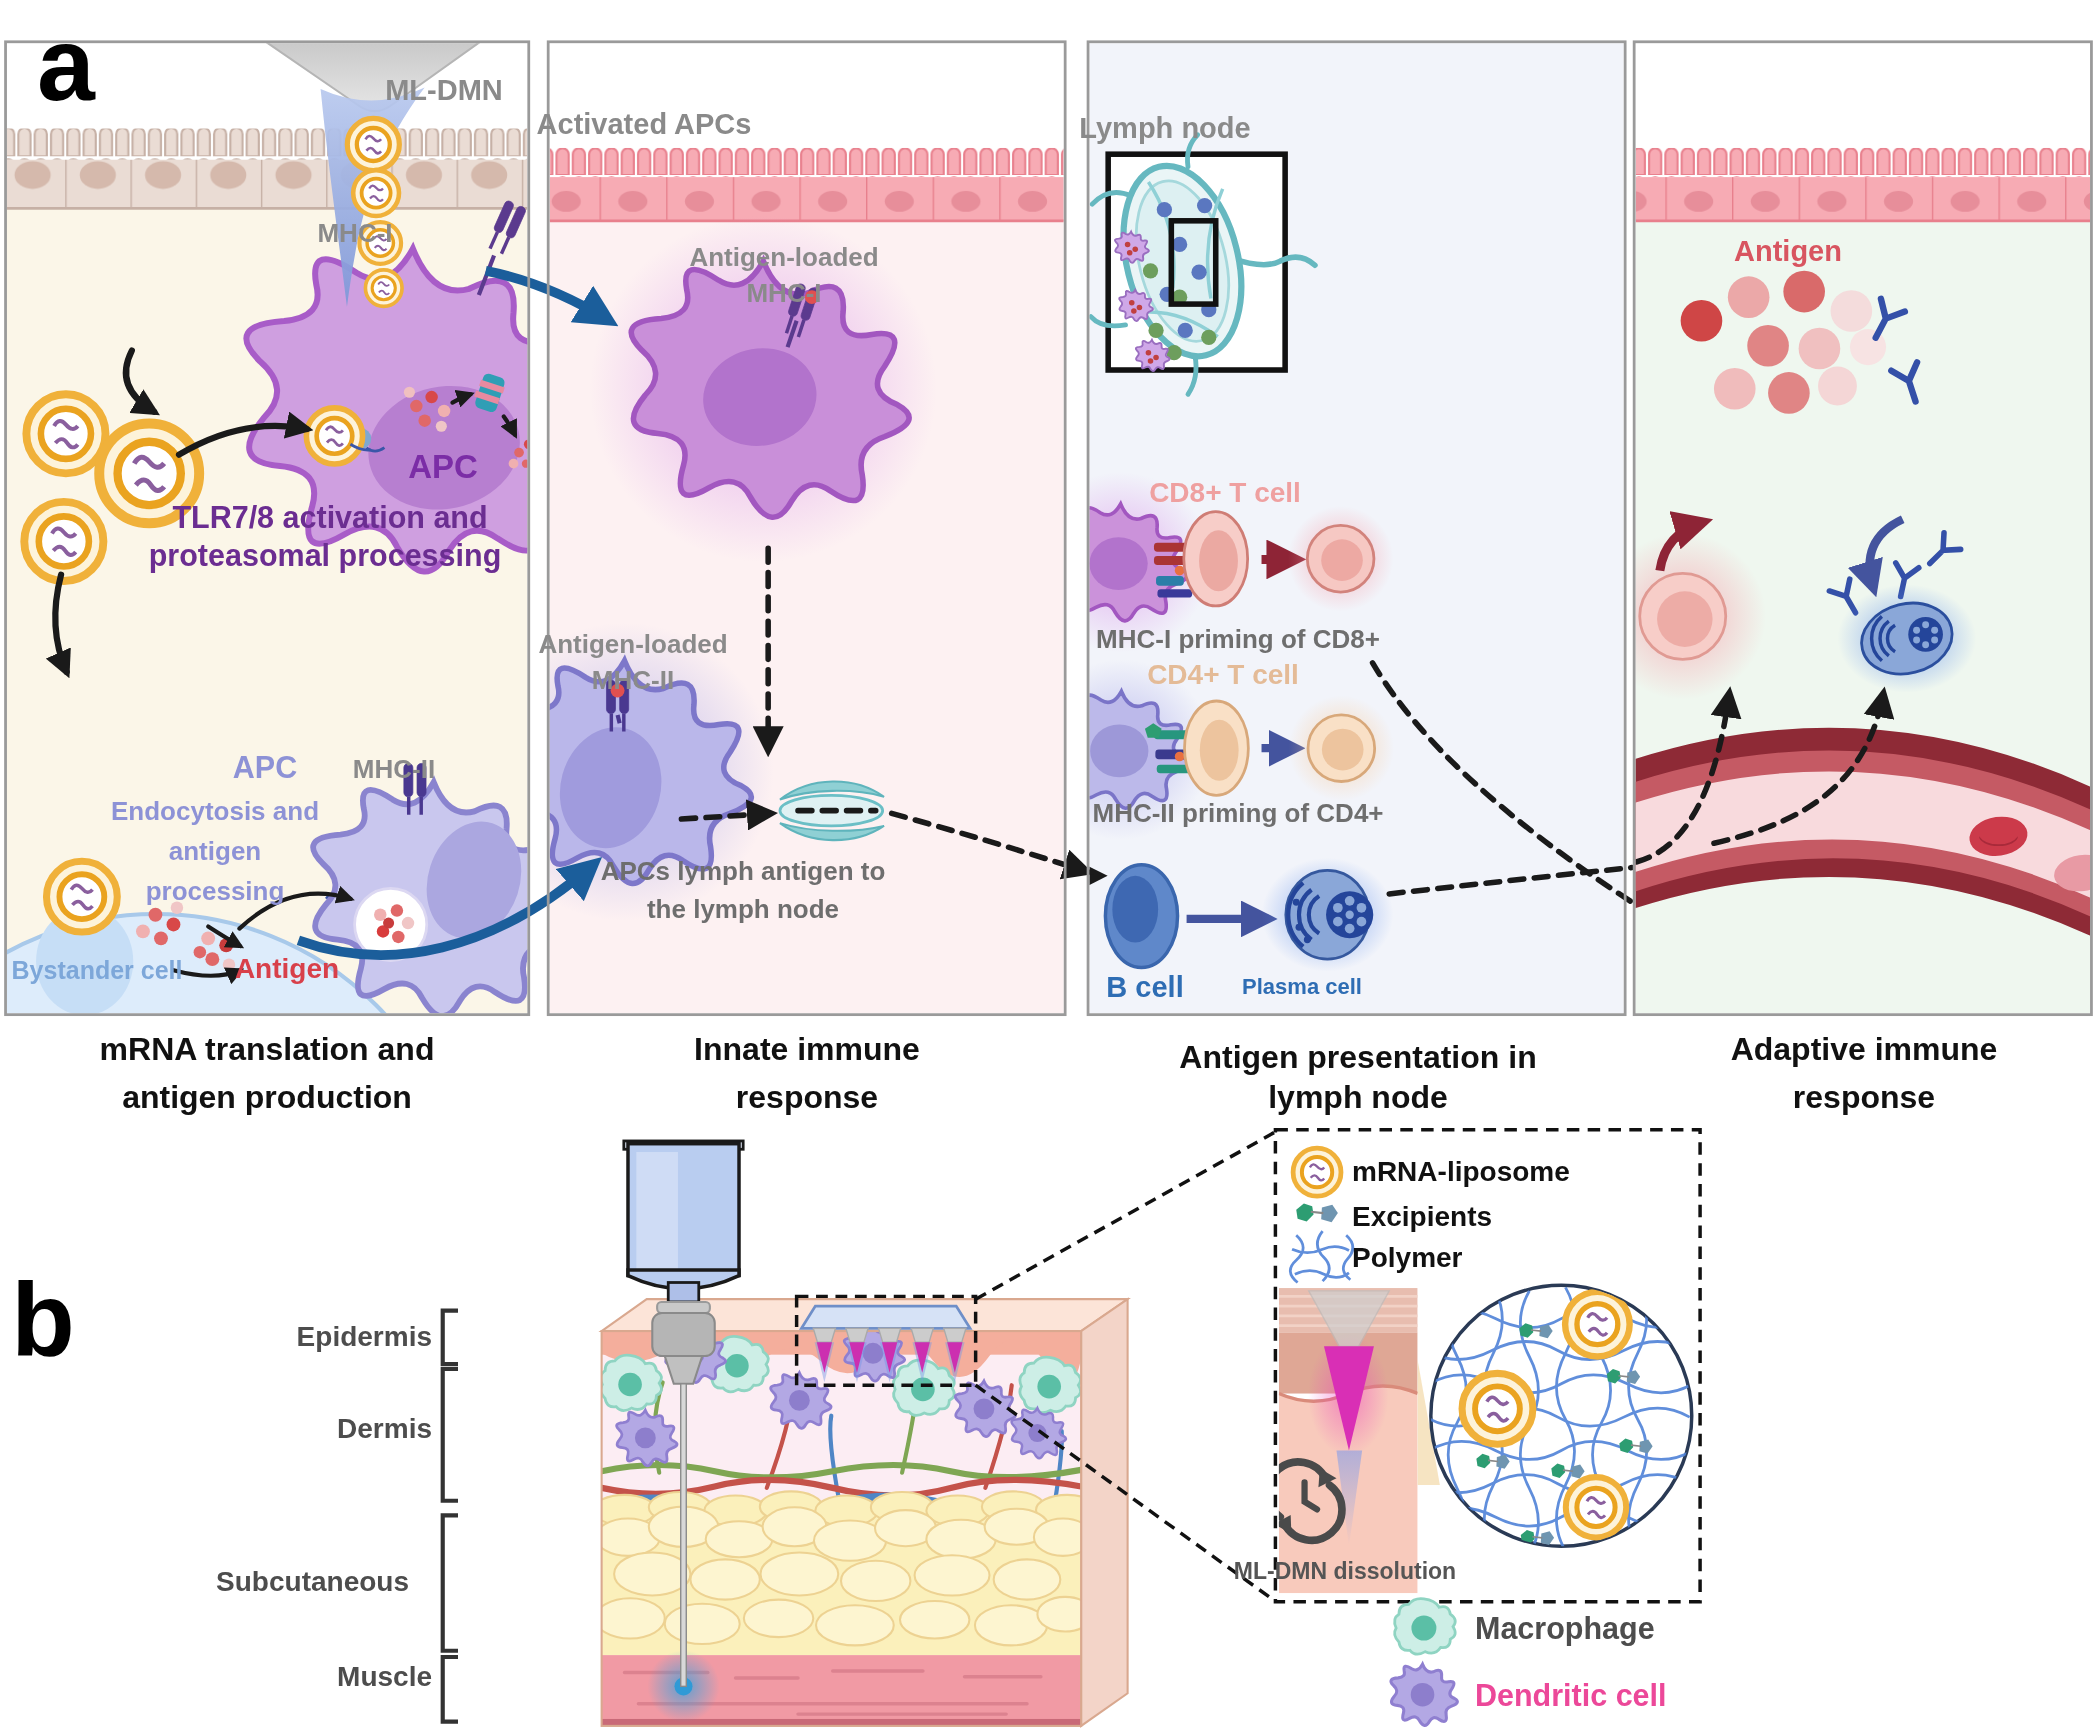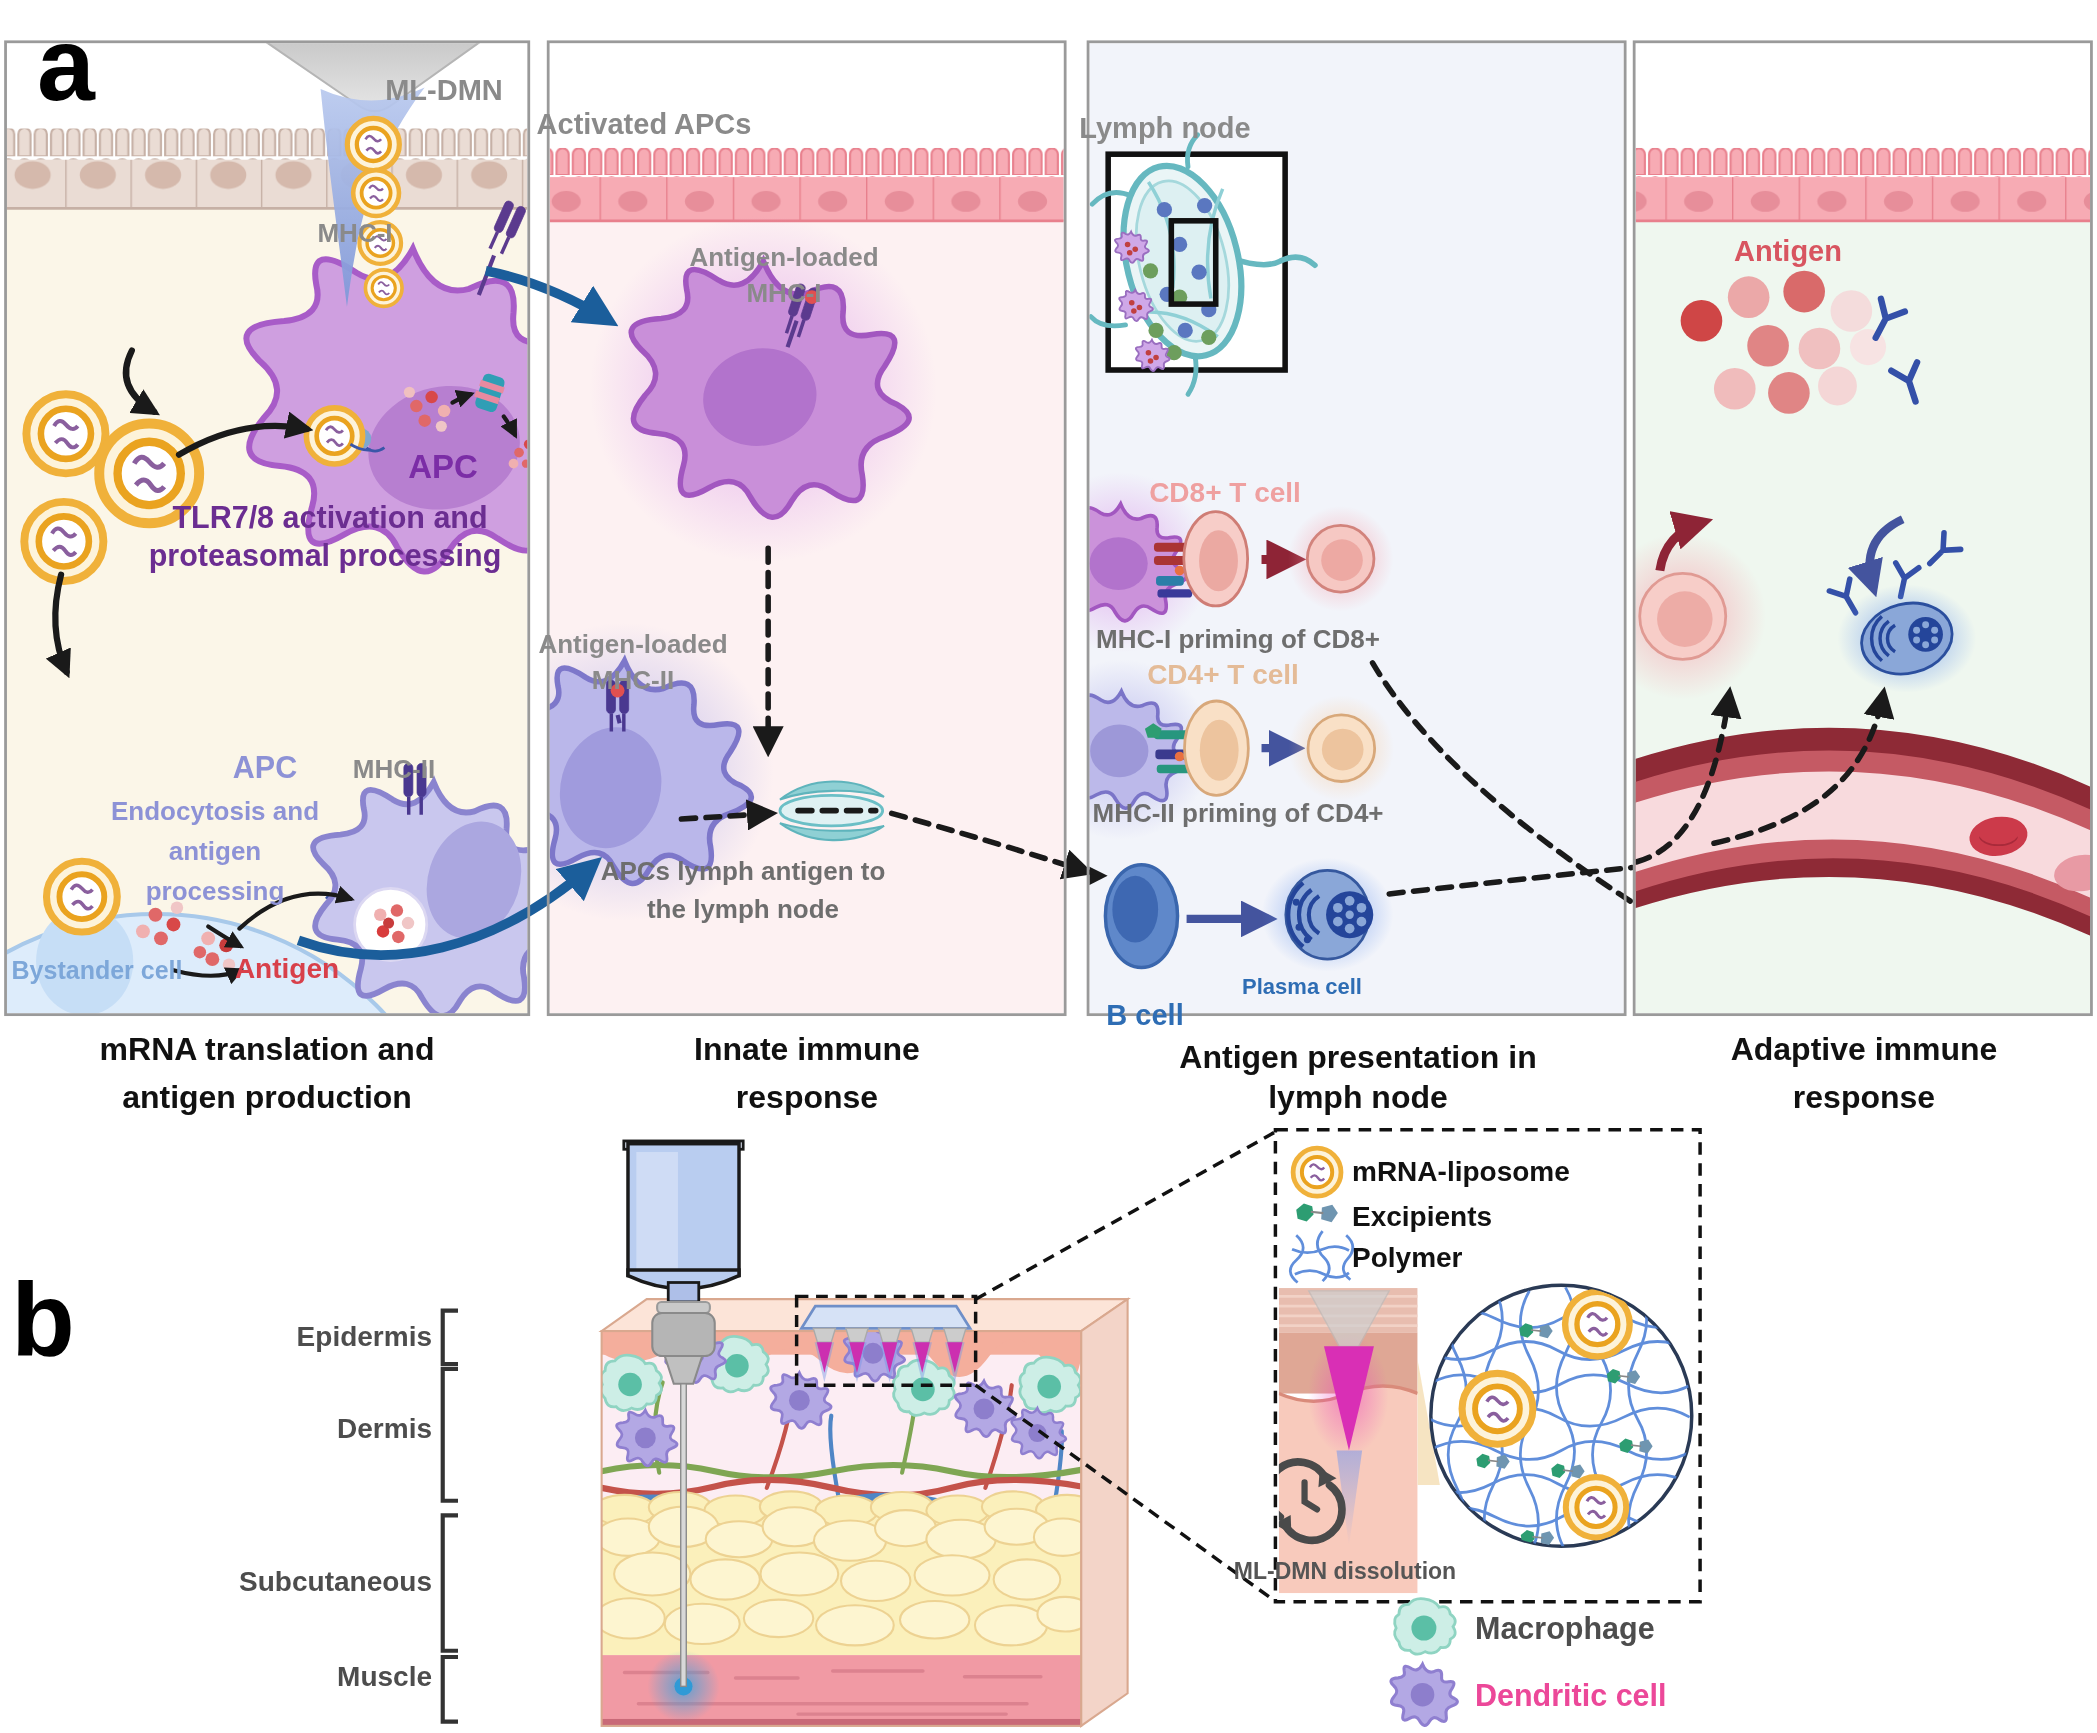--- a/index.html
+++ b/index.html
@@ -689,37 +689,37 @@
 <div class="t" style="left:633px;top:644px;font-size:26px;color:#8a8a8a;">Antigen-loaded</div>
 <div class="t" style="left:633px;top:680px;font-size:26px;color:#8a8a8a;">MHC-II</div>
 <div class="t" style="left:743px;top:871px;font-size:26px;color:#6e6e6e;">APCs lymph antigen to</div>
 <div class="t" style="left:743px;top:909px;font-size:26px;color:#6e6e6e;">the lymph node</div>
 
 <div class="t" style="left:1165px;top:128px;font-size:29px;color:#8a8a8a;">Lymph node</div>
 <div class="t" style="left:1225px;top:493px;font-size:28px;color:#efa0a0;">CD8+ T cell</div>
 <div class="t" style="left:1238px;top:639px;font-size:26px;color:#6e6e6e;">MHC-I priming of CD8+</div>
 <div class="t" style="left:1223px;top:675px;font-size:28px;color:#e4bb97;">CD4+ T cell</div>
 <div class="t" style="left:1238px;top:813px;font-size:26px;color:#6e6e6e;">MHC-II priming of CD4+</div>
-<div class="t" style="left:1145px;top:987px;font-size:29px;color:#2e6db4;margin-top:28px;">B cell</div>
+<div class="t" style="left:1145px;top:987px;font-size:29px;color:#2e6db4;">B cell</div>
 <div class="t" style="left:1302px;top:987px;font-size:22px;color:#2e6db4;">Plasma cell</div>
 
 <div class="t" style="left:1788px;top:251px;font-size:29px;color:#d85560;">Antigen</div>
 
 <div class="t" style="left:267px;top:1049px;font-size:32px;color:#111;">mRNA translation and</div>
 <div class="t" style="left:267px;top:1097px;font-size:32px;color:#111;">antigen production</div>
 <div class="t" style="left:807px;top:1049px;font-size:32px;color:#111;">Innate immune</div>
 <div class="t" style="left:807px;top:1097px;font-size:32px;color:#111;">response</div>
 <div class="t" style="left:1358px;top:1049px;font-size:32px;color:#111;margin-top:8px;">Antigen presentation in</div>
 <div class="t" style="left:1358px;top:1097px;font-size:32px;color:#111;">lymph node</div>
 <div class="t" style="left:1864px;top:1049px;font-size:32px;color:#111;">Adaptive immune</div>
 <div class="t" style="left:1864px;top:1097px;font-size:32px;color:#111;">response</div>
 
 <div class="tr" style="left:432px;top:1337px;font-size:28px;color:#4d4d4d;">Epidermis</div>
 <div class="tr" style="left:432px;top:1429px;font-size:28px;color:#4d4d4d;">Dermis</div>
-<div class="tr" style="left:432px;top:1582px;font-size:28px;color:#4d4d4d;">Subcutaneous</div>
+<div class="tr" style="left:409px;top:1582px;font-size:28px;color:#4d4d4d;">Subcutaneous</div>
 <div class="tr" style="left:432px;top:1677px;font-size:28px;color:#4d4d4d;">Muscle</div>
 <svg width="42" height="486" style="left:437px;top:1305px;" viewBox="0 0 60 700">
   <g stroke="#333" stroke-width="6" fill="none">
     <path d="M30,8 H8 V85 H30"></path>
     <path d="M30,92 H8 V282 H30"></path>
     <path d="M30,303 H8 V498 H30"></path>
     <path d="M30,507 H8 V600 H30"></path>
   </g>
 </svg>
 

